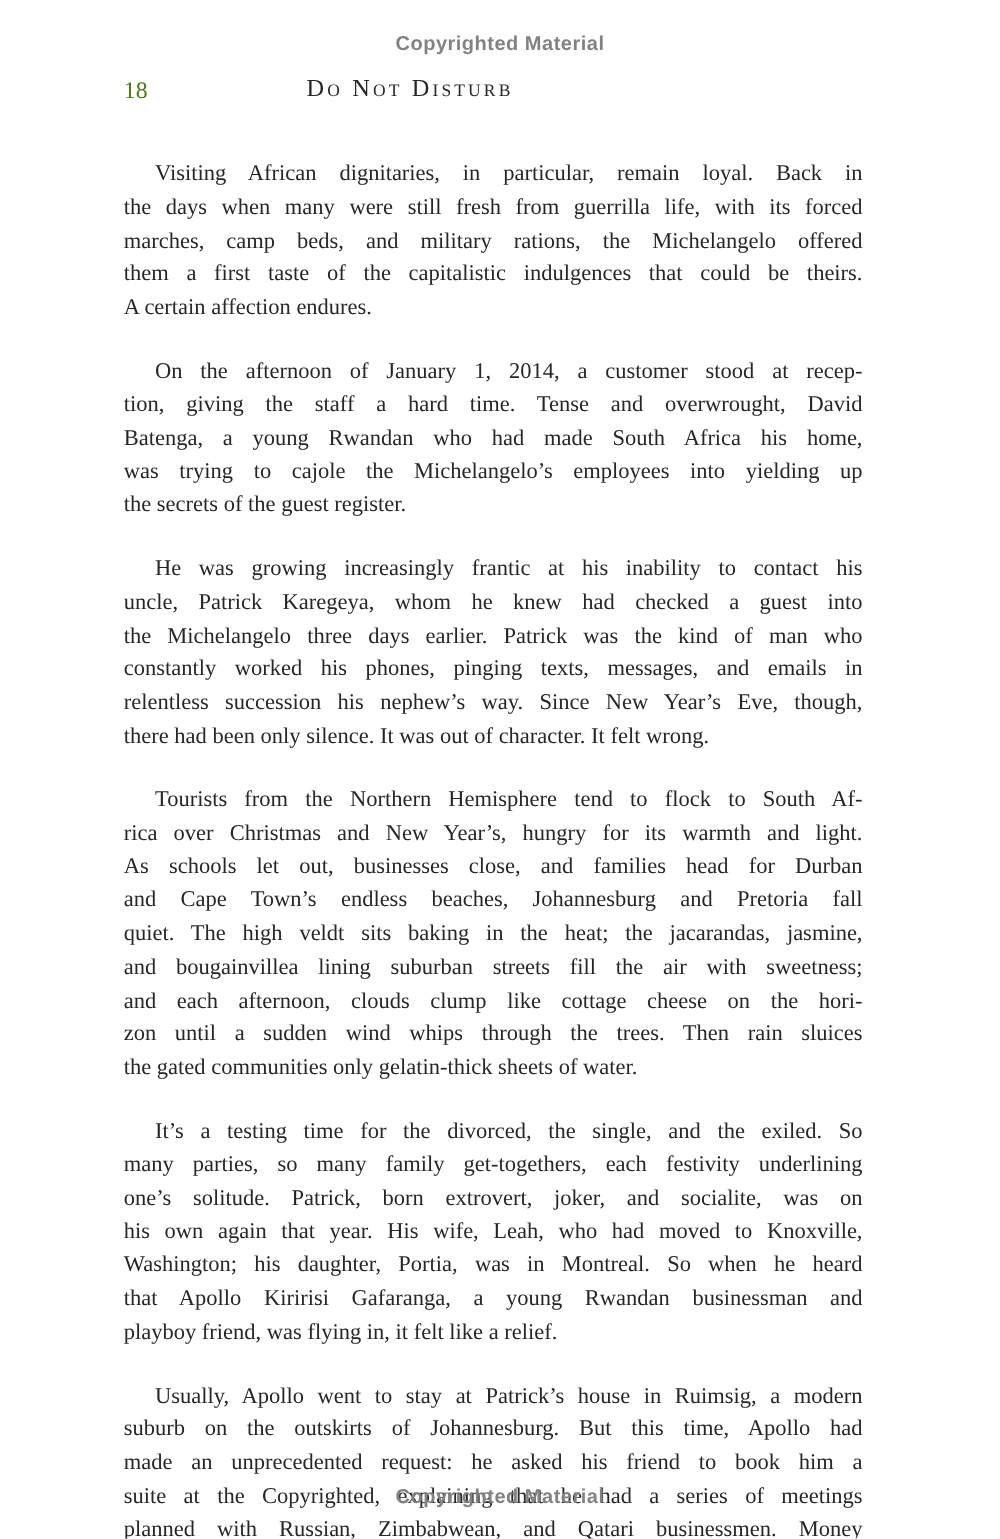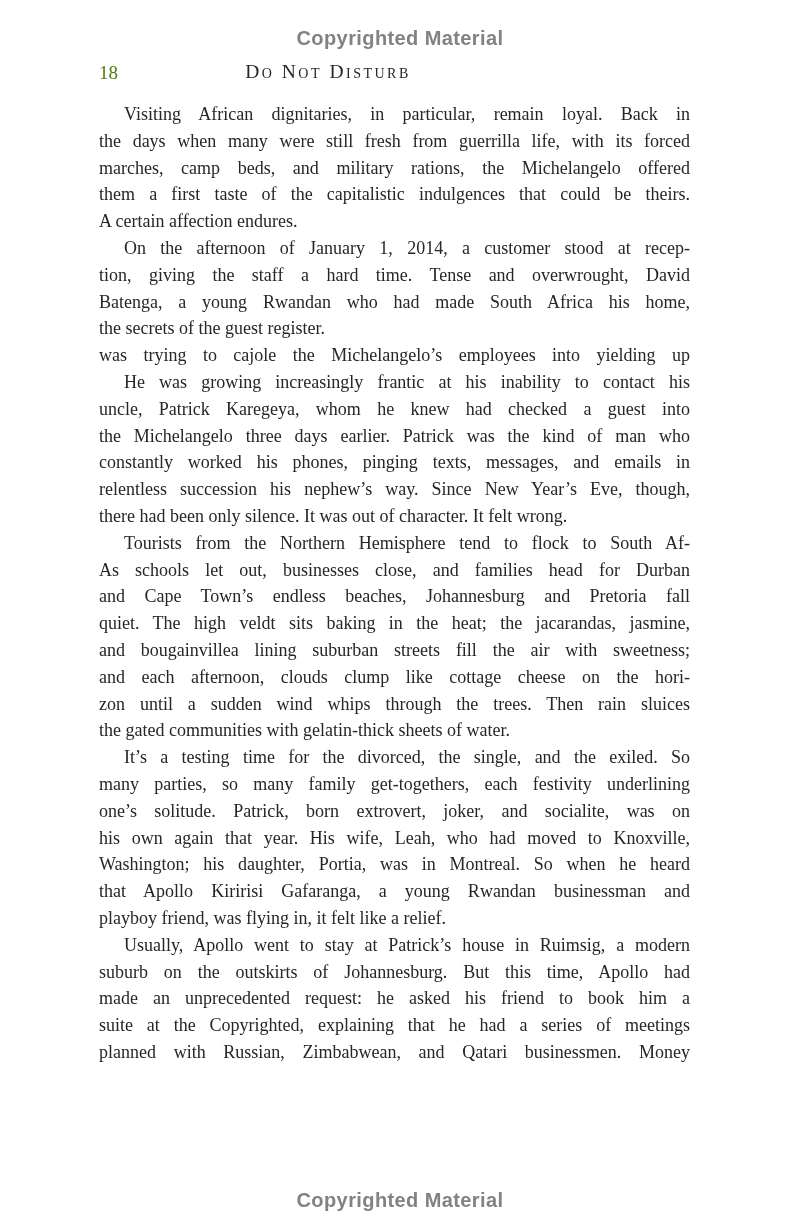--- a/index.html
+++ b/index.html
@@ -15,21 +15,21 @@
     font-family: "Liberation Serif", serif;
     overflow: hidden;
   }
   .copyright-notice {
     position: absolute;
     left: 0;
     width: 800px;
     text-align: center;
     font-family: "Liberation Sans", sans-serif;
     font-weight: bold;
-    font-size: 20px;
+    font-size: 16px;
     letter-spacing: 0.4px;
     color: #828282;
   }
   .copyright-top { top: 27px; }
   .copyright-bottom { top: 1189px; }
 
   .page-number {
     position: absolute;
     top: 62px;
     left: 99px;
@@ -56,21 +56,21 @@
     font-size: 18px;
     line-height: 26.8px;
     color: #262626;
   }
   .line {
     text-align: justify;
     text-align-last: justify;
     text-justify: inter-word;
     white-space: normal;
   }
-  .line.para-start { text-indent: 25px; }
+  .line.para-start { text-indent: 25px; margin-top: 24px; }
   .line.para-end { text-align-last: left; }
 </style>
 </head>
 <body>
 
 <div class="page">
 
   <div class="copyright-notice copyright-top">Copyrighted Material</div>
 
   <div class="page-number">18</div>
@@ -79,36 +79,37 @@
 
   <div class="body-text">
       <div class="line para-start">Visiting African dignitaries, in particular, remain loyal. Back in</div>
       <div class="line">the days when many were still fresh from guerrilla life, with its forced</div>
       <div class="line">marches, camp beds, and military rations, the Michelangelo offered</div>
       <div class="line">them a first taste of the capitalistic indulgences that could be theirs.</div>
       <div class="line para-end">A certain affection endures.</div>
       <div class="line para-start">On the afternoon of January 1, 2014, a customer stood at recep-</div>
       <div class="line">tion, giving the staff a hard time. Tense and overwrought, David</div>
       <div class="line">Batenga, a young Rwandan who had made South Africa his home,</div>
+      <div class="line">was trying to cajole the Michelangelo’s employees into yielding up</div>
       <div class="line para-end">the secrets of the guest register.</div>
-      <div class="line">was trying to cajole the Michelangelo’s employees into yielding up</div>
       <div class="line para-start">He was growing increasingly frantic at his inability to contact his</div>
       <div class="line">uncle, Patrick Karegeya, whom he knew had checked a guest into</div>
       <div class="line">the Michelangelo three days earlier. Patrick was the kind of man who</div>
       <div class="line">constantly worked his phones, pinging texts, messages, and emails in</div>
       <div class="line">relentless succession his nephew’s way. Since New Year’s Eve, though,</div>
       <div class="line para-end">there had been only silence. It was out of character. It felt wrong.</div>
       <div class="line para-start">Tourists from the Northern Hemisphere tend to flock to South Af-</div>
+      <div class="line">rica over Christmas and New Year’s, hungry for its warmth and light.</div>
       <div class="line">As schools let out, businesses close, and families head for Durban</div>
       <div class="line">and Cape Town’s endless beaches, Johannesburg and Pretoria fall</div>
       <div class="line">quiet. The high veldt sits baking in the heat; the jacarandas, jasmine,</div>
       <div class="line">and bougainvillea lining suburban streets fill the air with sweetness;</div>
       <div class="line">and each afternoon, clouds clump like cottage cheese on the hori-</div>
       <div class="line">zon until a sudden wind whips through the trees. Then rain sluices</div>
-      <div class="line para-end">the gated communities with gelatin-thick sheets of water.</div>
+      <div class="line para-end">the gated communities only gelatin-thick sheets of water.</div>
       <div class="line para-start">It’s a testing time for the divorced, the single, and the exiled. So</div>
       <div class="line">many parties, so many family get-togethers, each festivity underlining</div>
       <div class="line">one’s solitude. Patrick, born extrovert, joker, and socialite, was on</div>
       <div class="line">his own again that year. His wife, Leah, who had moved to Knoxville,</div>
       <div class="line">Washington; his daughter, Portia, was in Montreal. So when he heard</div>
       <div class="line">that Apollo Kiririsi Gafaranga, a young Rwandan businessman and</div>
       <div class="line para-end">playboy friend, was flying in, it felt like a relief.</div>
       <div class="line para-start">Usually, Apollo went to stay at Patrick’s house in Ruimsig, a modern</div>
       <div class="line">suburb on the outskirts of Johannesburg. But this time, Apollo had</div>
       <div class="line">made an unprecedented request: he asked his friend to book him a</div>

